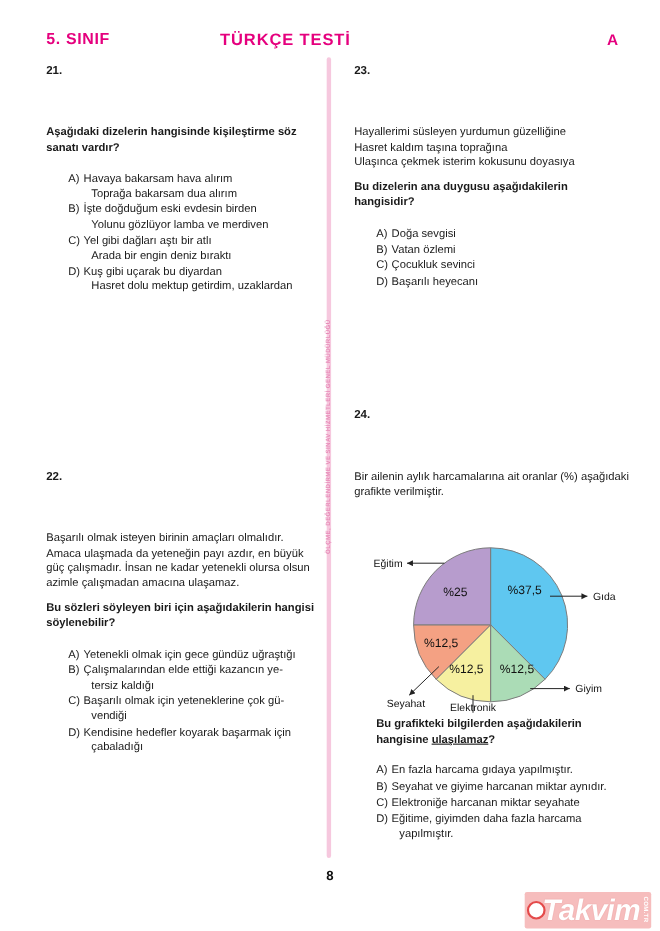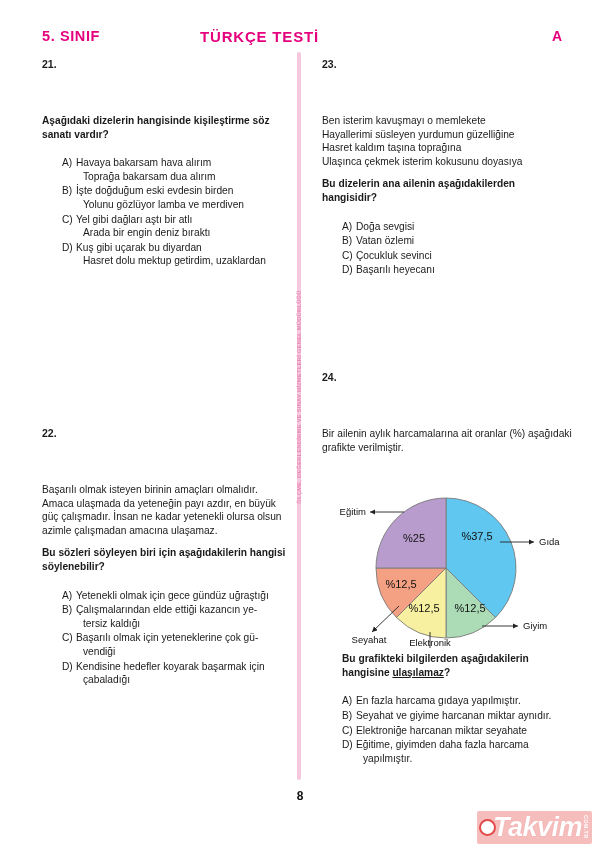--- a/index.html
+++ b/index.html
@@ -306,27 +306,26 @@
 
 </div>
 
 <div class="col col-right">
 
   <div class="q">
     <div class="q-head">
       <div class="q-num">23.</div>
       <div class="q-body">
         <div class="q-stem q-lines">
-          <div>Ben isterim kavuşmayı o memlekete</div>
           <div>Hayallerimi süsleyen yurdumun güzelliğine</div>
           <div>Hasret kaldım taşına toprağına</div>
           <div>Ulaşınca çekmek isterim kokusunu doyasıya</div>
         </div>
         <div class="q-gap-sm"></div>
-        <div class="q-stem bold">Bu dizelerin ana ailenin aşağıdakilerden hangisidir?</div>
+        <div class="q-stem bold">Bu dizelerin ana duygusu aşağıdakilerin hangisidir?</div>
       </div>
     </div>
     <div class="q-gap-md"></div>
     <div class="options" style="padding-left:20px;">
       <div class="opt">
         <span class="opt-letter">A)</span>
         <span class="opt-text">Doğa sevgisi</span>
       </div>
       <div class="opt">
         <span class="opt-letter">B)</span>

